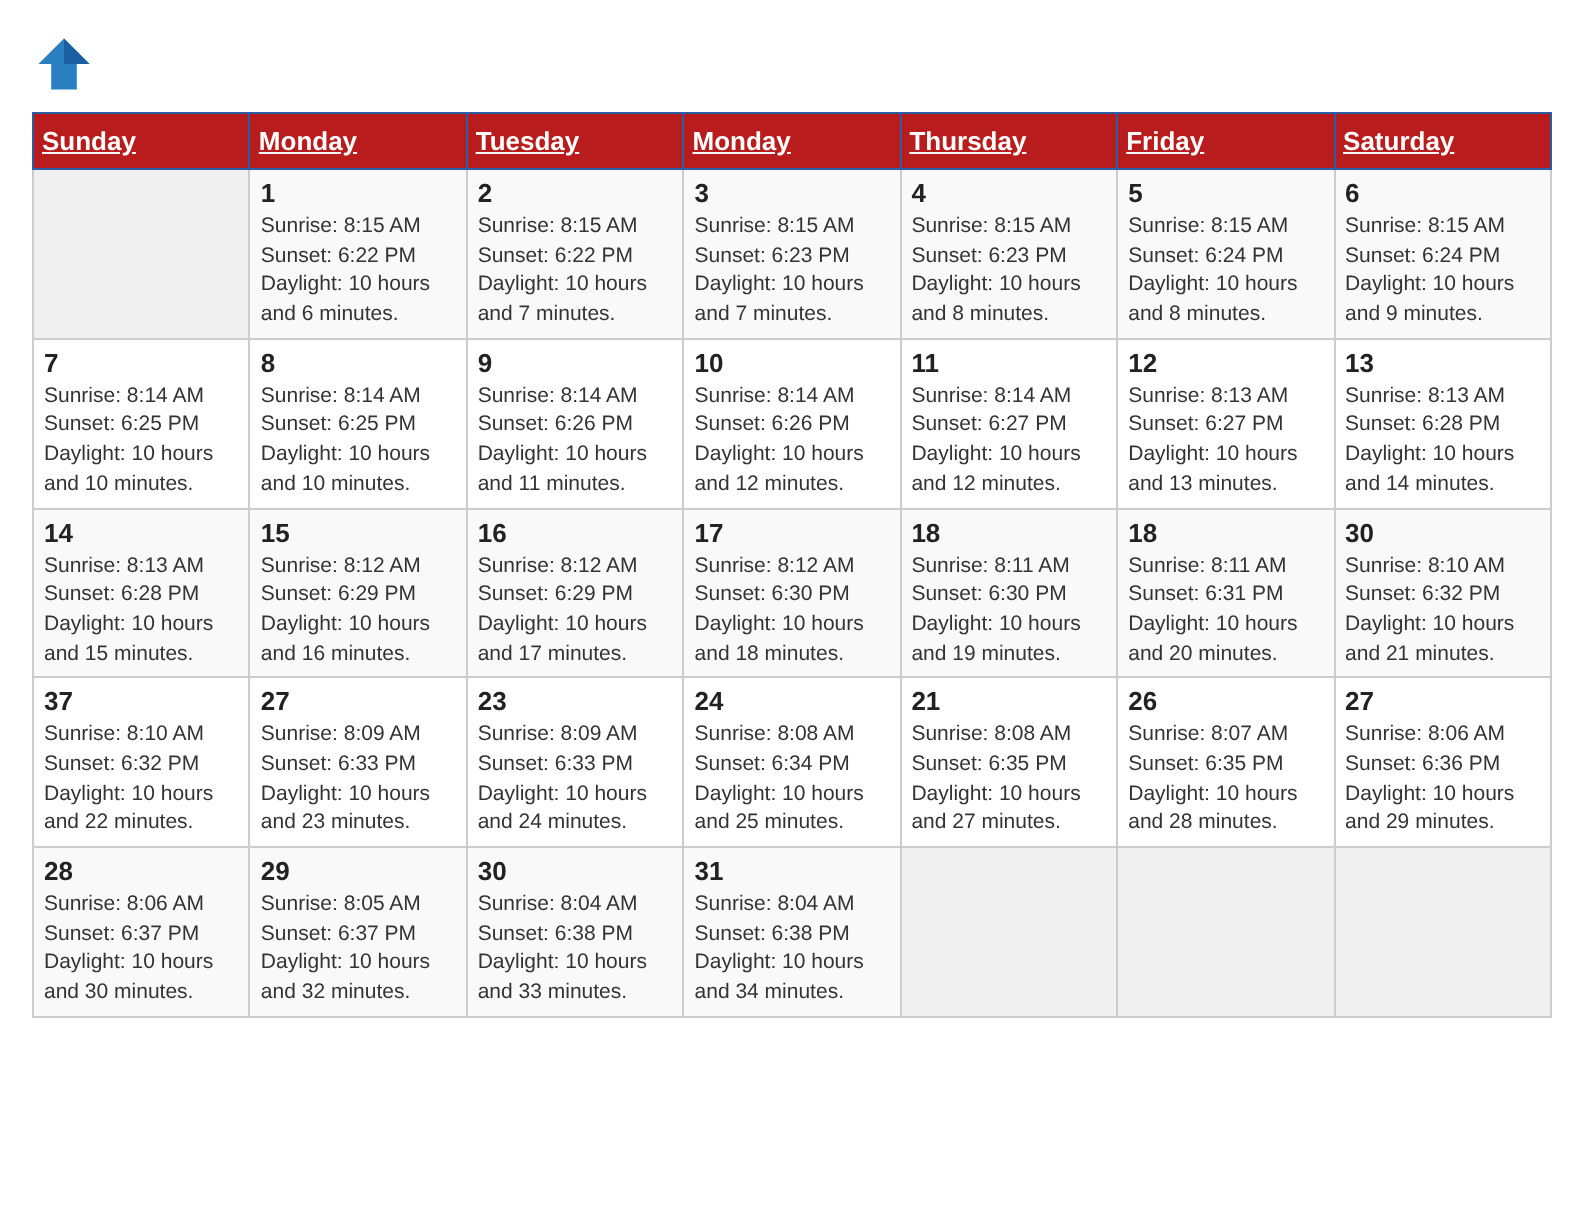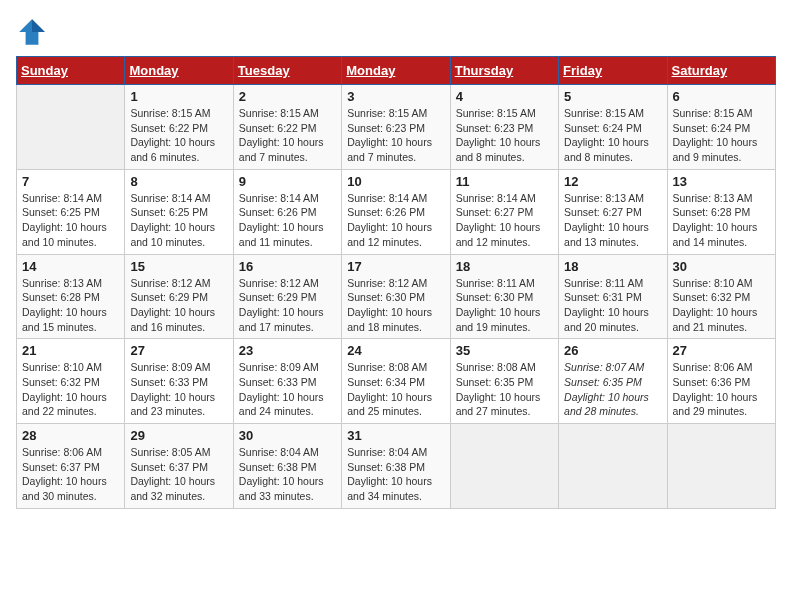--- a/index.html
+++ b/index.html
@@ -265,21 +265,21 @@
         <td>
           <span class="day-number">30</span>
           <div class="day-info" style="white-space: pre-line;">Sunrise: 8:10 AM
 Sunset: 6:32 PM
 Daylight: 10 hours
 and 21 minutes.</div>
         </td>
       </tr>
       <tr>
         <td>
-          <span class="day-number">21</span>
+          <span class="day-number">37</span>
           <div class="day-info" style="white-space: pre-line;">Sunrise: 8:10 AM
 Sunset: 6:32 PM
 Daylight: 10 hours
 and 22 minutes.</div>
         </td>
         <td>
           <span class="day-number">27</span>
           <div class="day-info" style="white-space: pre-line;">Sunrise: 8:09 AM
 Sunset: 6:33 PM
 Daylight: 10 hours
@@ -293,29 +293,29 @@
 and 24 minutes.</div>
         </td>
         <td>
           <span class="day-number">24</span>
           <div class="day-info" style="white-space: pre-line;">Sunrise: 8:08 AM
 Sunset: 6:34 PM
 Daylight: 10 hours
 and 25 minutes.</div>
         </td>
         <td>
-          <span class="day-number">35</span>
+          <span class="day-number">21</span>
           <div class="day-info" style="white-space: pre-line;">Sunrise: 8:08 AM
 Sunset: 6:35 PM
 Daylight: 10 hours
 and 27 minutes.</div>
         </td>
         <td>
           <span class="day-number">26</span>
-          <div class="day-info" style="white-space: pre-line; font-style: italic;">Sunrise: 8:07 AM
+          <div class="day-info" style="white-space: pre-line;">Sunrise: 8:07 AM
 Sunset: 6:35 PM
 Daylight: 10 hours
 and 28 minutes.</div>
         </td>
         <td>
           <span class="day-number">27</span>
           <div class="day-info" style="white-space: pre-line;">Sunrise: 8:06 AM
 Sunset: 6:36 PM
 Daylight: 10 hours
 and 29 minutes.</div>

